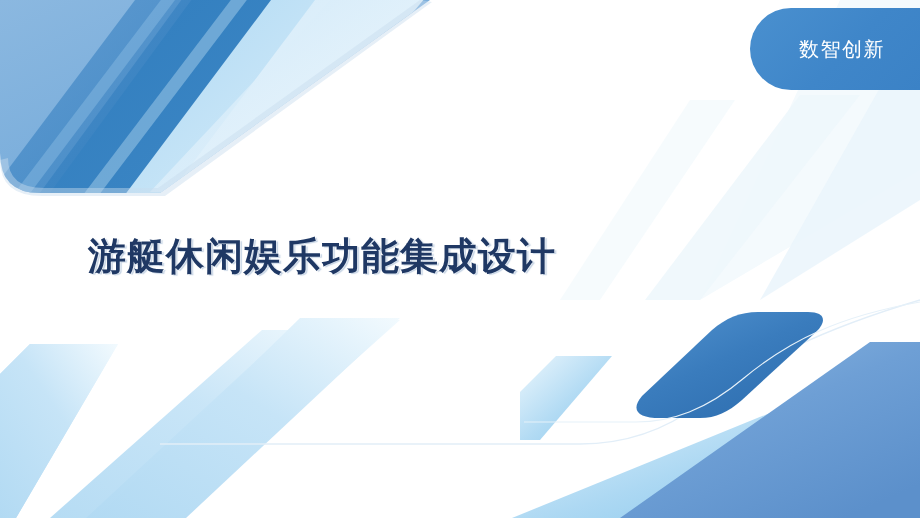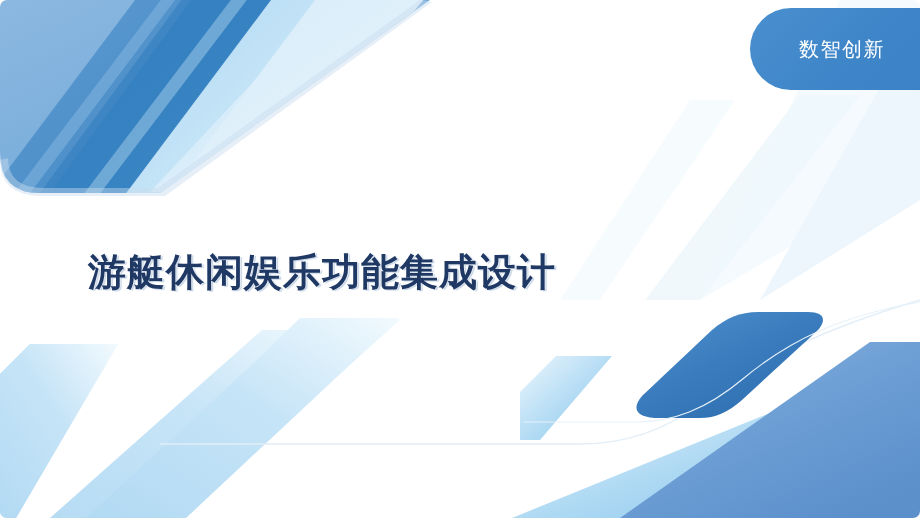--- a/index.html
+++ b/index.html
@@ -9,21 +9,20 @@
   }
   body {
     font-family: "Liberation Sans", "DejaVu Sans", sans-serif;
   }
   #slide {
     position: relative;
     width: 920px;
     height: 518px;
     background: #ffffff;
     overflow: hidden;
-    border-radius: 7px;
   }
   #deco {
     position: absolute;
     inset: 0;
     width: 920px;
     height: 518px;
     pointer-events: none;
   }
   
   #badge {
@@ -58,21 +57,20 @@
     top: 231px;
     font-size: 38px;
     font-weight: bold;
     letter-spacing: 1px;
     color: #1f3864;
     white-space: nowrap;
     text-shadow:
        1px  0px 0px rgba(255,255,255,0.55),
        2px  1px 1px rgba(150,175,205,0.55),
       -1px -1px 0px rgba(255,255,255,0.35);
-    margin-top: 16px;
   }
 </style>
 </head>
 <body>
 
 <div id="slide">
 
   <svg id="deco" viewBox="0 0 920 518" width="920" height="518" xmlns="http://www.w3.org/2000/svg">
     <defs>
       <linearGradient id="gPanel" x1="0" y1="0" x2="1" y2="1">

